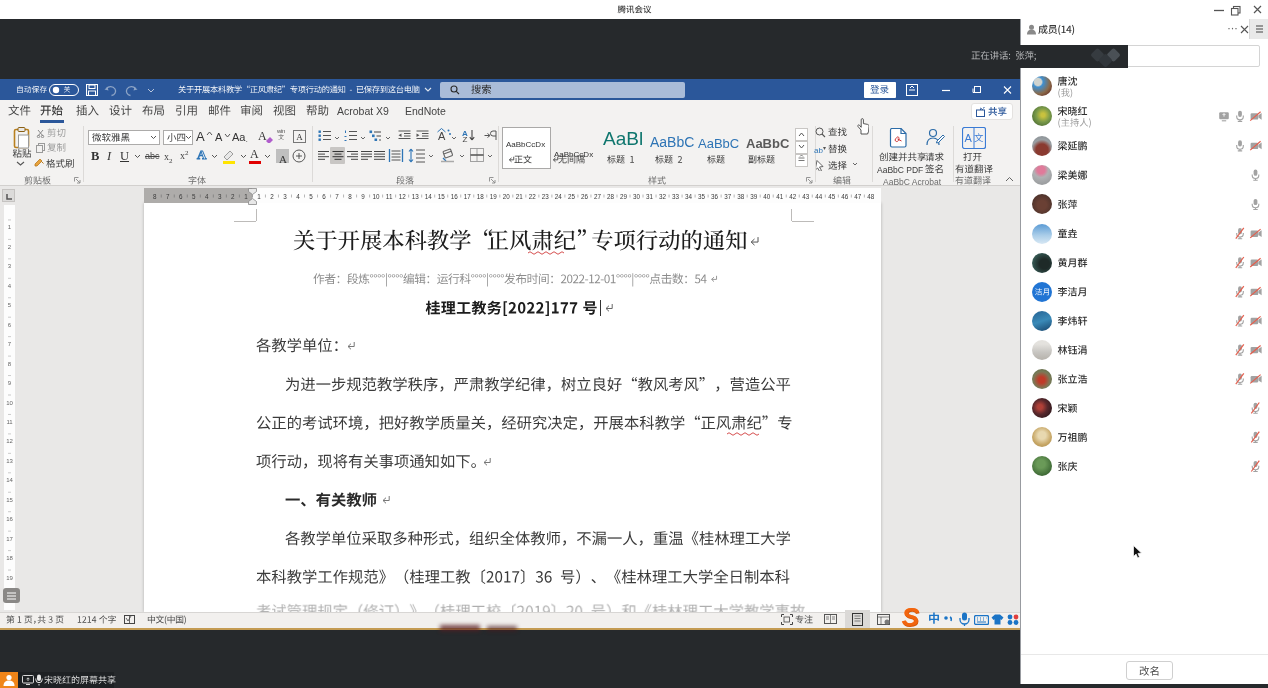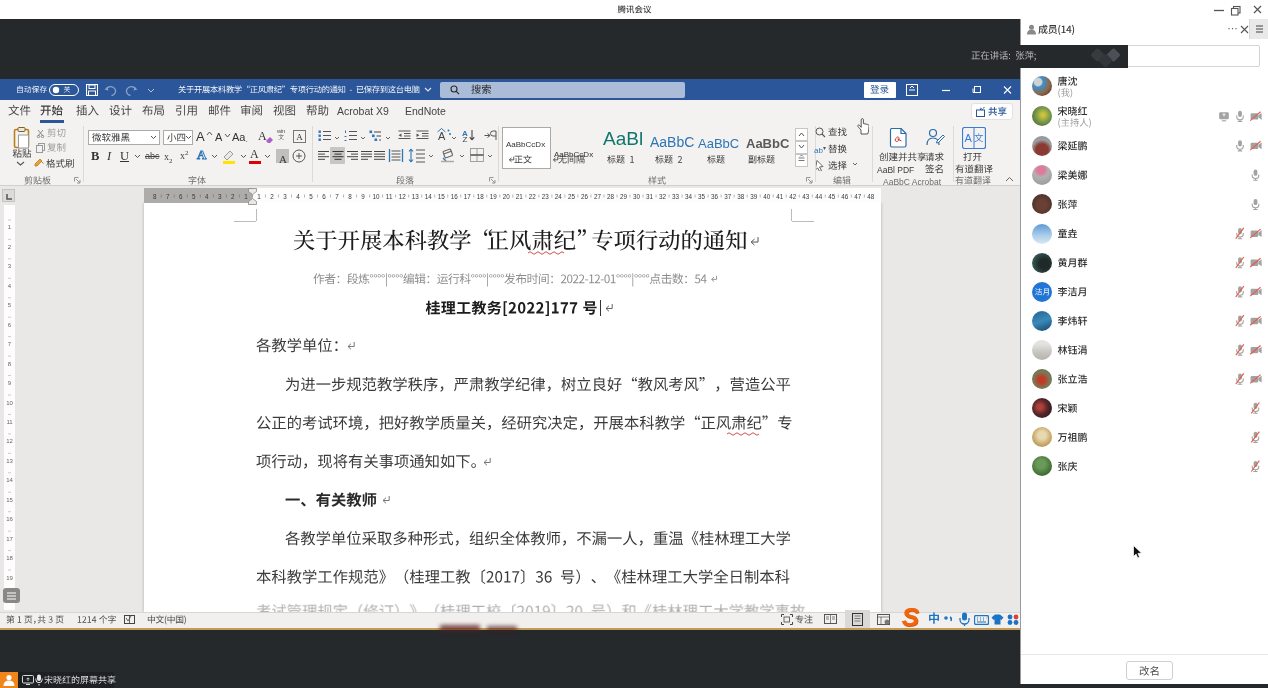--- a/index.html
+++ b/index.html
@@ -1315,21 +1315,21 @@
 <div style="position:absolute;left:1126px;top:661px;width:47px;height:19px;background:#fff;border:1px solid #cfcfcf;border-radius:3px"></div>
 <svg style="position:absolute;left:1133px;top:545px;" width="11" height="14" viewBox="0 0 11 14">
     <path d="M0.5 0.5 v11 l2.6-2.4 1.6 3.8 1.8-0.8 -1.6-3.7 3.6-0.3z" fill="#111" stroke="#fff" stroke-width="0.7"></path>
   </svg>
 <svg style="position:absolute;left:508px;top:155.85px;" width="7" height="7" viewBox="0 0 7 7">
     <path d="M5.74 0.7 v3.15 M5.74 3.85 h-4.34 M1.4 3.85 l2.1 -1.96 M1.4 3.85 l2.1 1.96" stroke="#555" stroke-width="1" fill="none"></path>
   </svg>
 <svg style="position:absolute;left:552px;top:155.85px;" width="7" height="7" viewBox="0 0 7 7">
     <path d="M5.74 0.7 v3.15 M5.74 3.85 h-4.34 M1.4 3.85 l2.1 -1.96 M1.4 3.85 l2.1 1.96" stroke="#555" stroke-width="1" fill="none"></path>
   </svg>
-<div style="position:absolute;left:877px;top:164.5px;white-space:nowrap;font:8.5px &quot;Liberation Sans&quot;,sans-serif;color:#3b3b3b">AaBl PDF</div>
+<div style="position:absolute;left:877px;top:164.5px;white-space:nowrap;font:8.5px &quot;Liberation Sans&quot;,sans-serif;color:#3b3b3b">AaBbC PDF</div>
 <div style="position:absolute;left:883px;top:176.5px;white-space:nowrap;font:8.5px &quot;Liberation Sans&quot;,sans-serif;color:#6b6b6b">AaBbC Acrobat</div>
 <svg width="1268" height="688" viewBox="0 0 1268 688" style="position:absolute;left:0;top:0;pointer-events:none">
     <g transform="translate(974 141.4) scale(0.0095,-0.0095)" fill="#3a7bd5">
       <use href="#g0" x="0"></use>
     </g>
     <g transform="translate(971 58.9) scale(0.0095,-0.0095)" fill="#b9babc">
       <use href="#g89" x="0"></use>
       <use href="#g164" x="979"></use>
       <use href="#g165" x="1958"></use>
       <use href="#g166" x="2937"></use>

